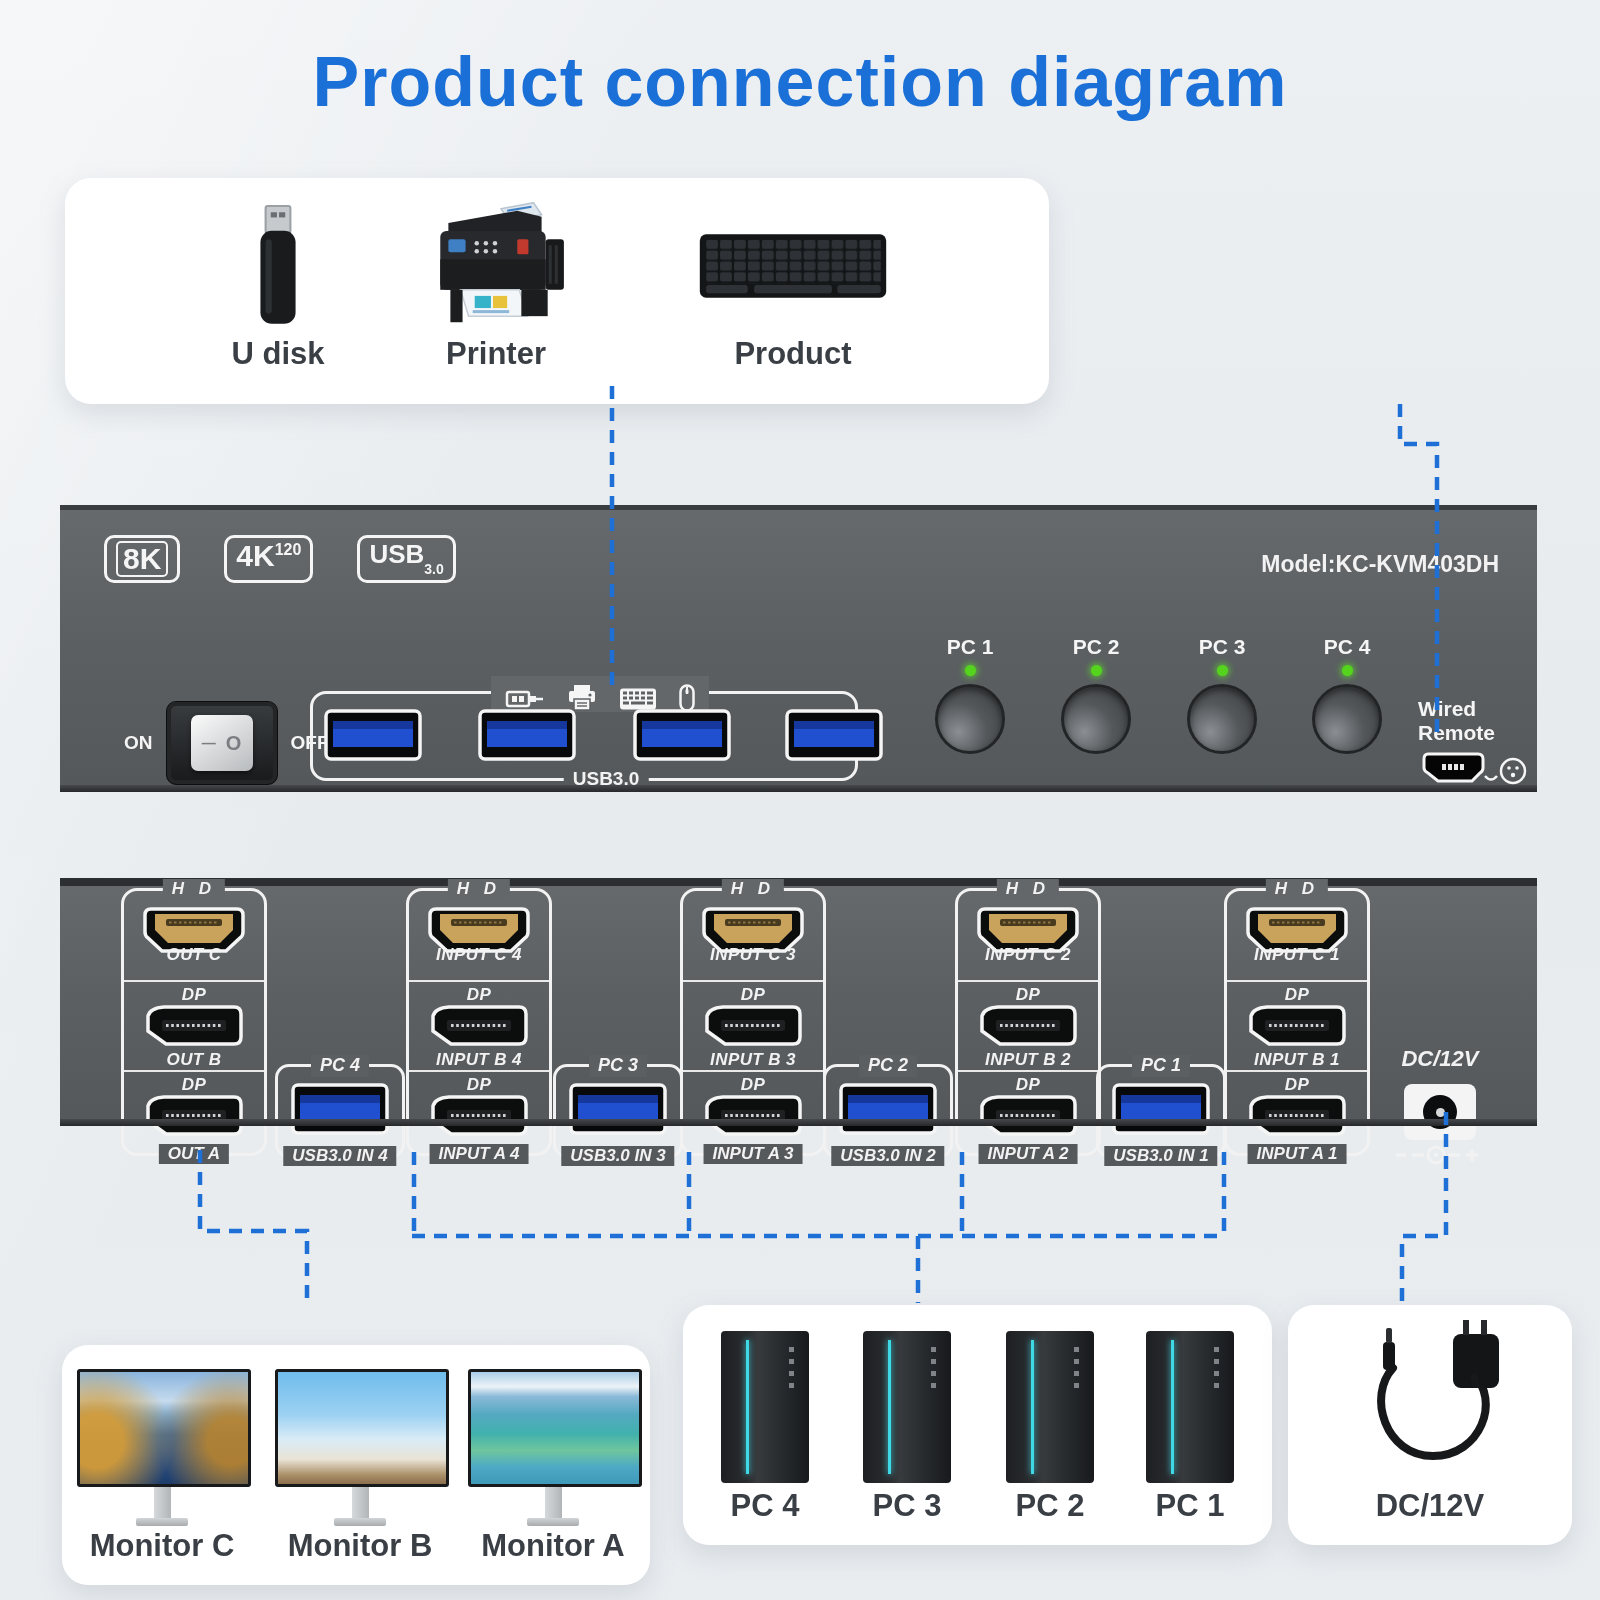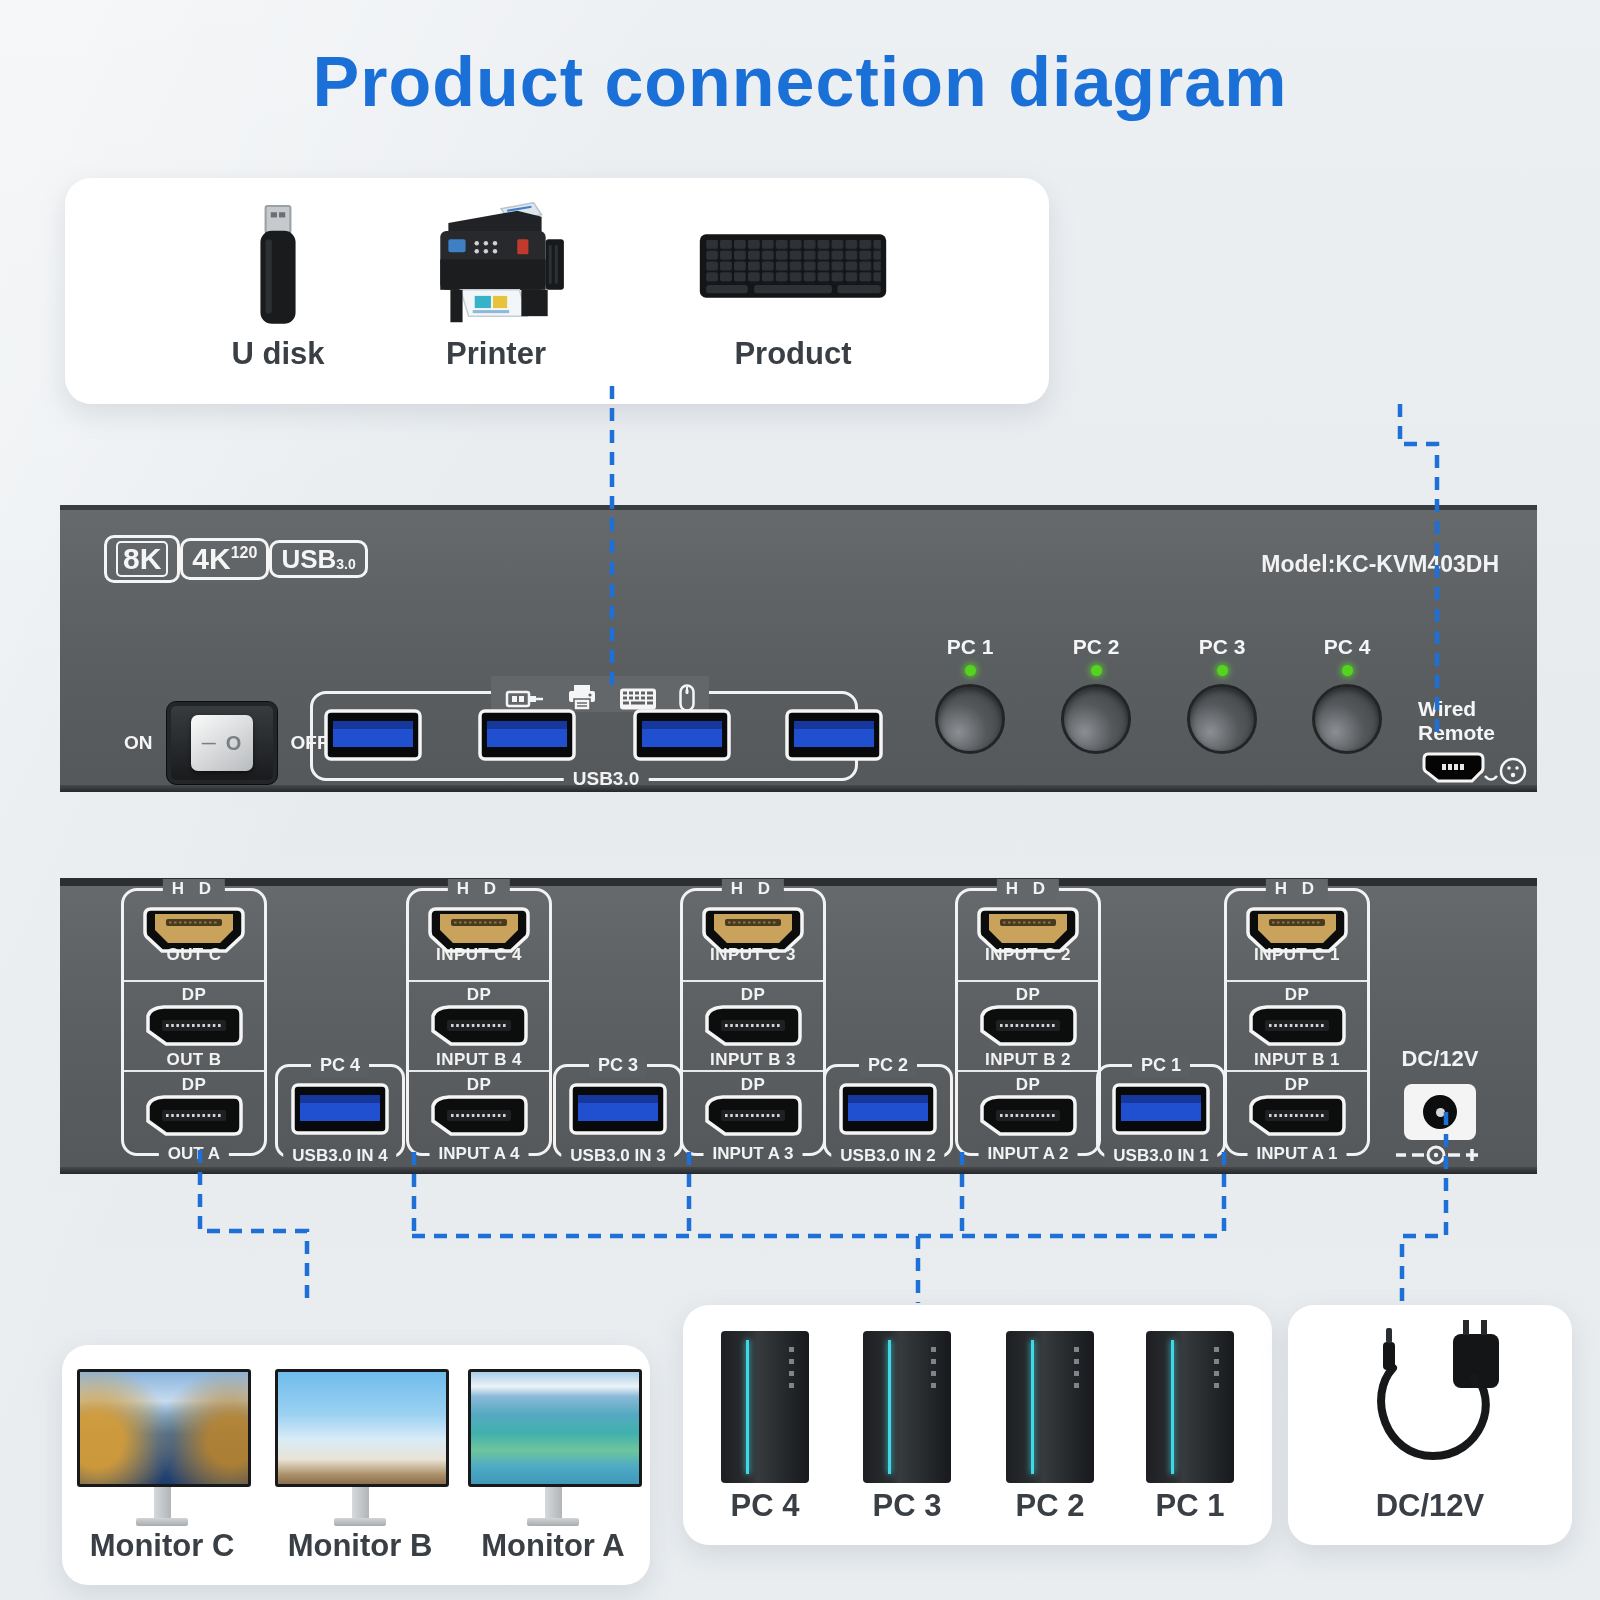--- a/index.html
+++ b/index.html
@@ -24,28 +24,28 @@
 
   .device{position:absolute;top:18px;width:190px;height:200px;text-align:center;}
   .dev-icon{height:140px;display:flex;align-items:center;justify-content:center;}
   .dev-label,.b-label{font-size:31px;color:#3a3f45;font-weight:600;}
   .b-label{position:absolute;left:0;width:100%;text-align:center;top:183px;}
 
   
   .panel{position:absolute;left:60px;width:1477px;
          background:linear-gradient(180deg,#666a6d 0%,#5c6063 45%,#54585b 100%);}
   .front{top:505px;height:287px;}
-  .rear{top:878px;height:296px;}
+  .rear{top:878px;height:248px;font-style:italic;}
   .panel::before{content:"";position:absolute;left:0;right:0;top:0;height:5px;background:#3a3d40;}
   .panel::after{content:"";position:absolute;left:0;right:0;bottom:0;height:7px;
                 background:linear-gradient(180deg,#46494c,#26282a);}
   .rear::before{height:8px;background:#2c2e31;}
 
   
-  .badges{position:absolute;left:44px;top:30px;display:flex;align-items:center;}
+  .badges{position:absolute;left:44px;top:30px;display:flex;gap:44px;}
   .badge{border:3px solid #f5f5f5;border-radius:10px;color:#f5f5f5;font-weight:bold;
          padding:3px 9px;font-size:30px;display:flex;align-items:flex-start;line-height:1;}
   .badge .inner{border:2px solid #f5f5f5;border-radius:5px;padding:1px 5px;}
   .badge .suptxt{font-size:16px;margin-top:1px;}
   .badge .subtxt{font-size:14px;align-self:flex-end;margin-bottom:1px;}
   .model{position:absolute;right:38px;top:46px;color:#f2f2f2;font-weight:bold;font-size:23px;}
 
   .power{position:absolute;left:64px;top:196px;display:flex;align-items:center;gap:13px;
          color:#f5f5f5;font-weight:bold;font-size:19px;}
   .rocker-frame{width:110px;height:82px;border-radius:10px;border:1px solid #0c0d0e;

